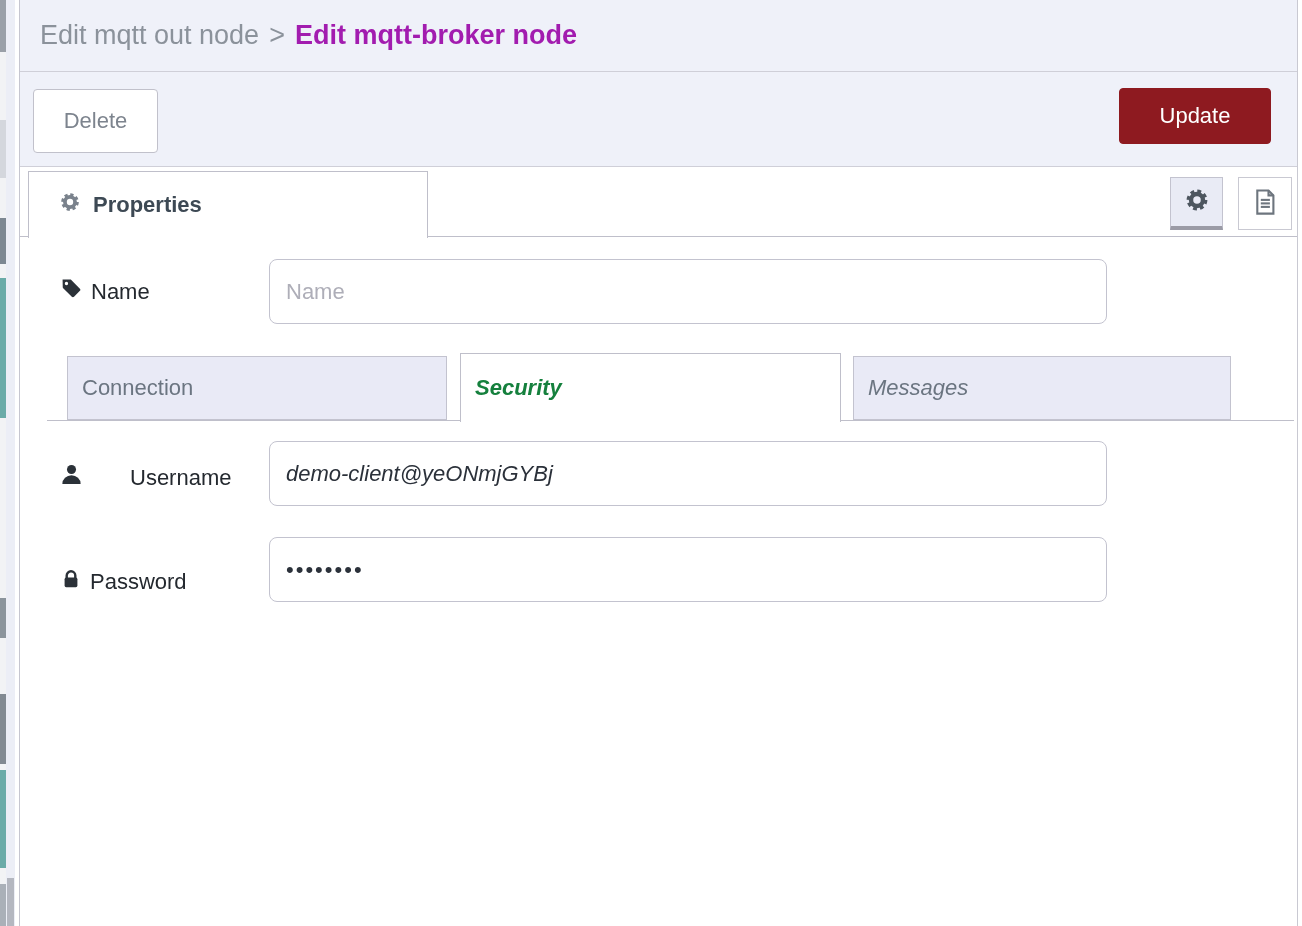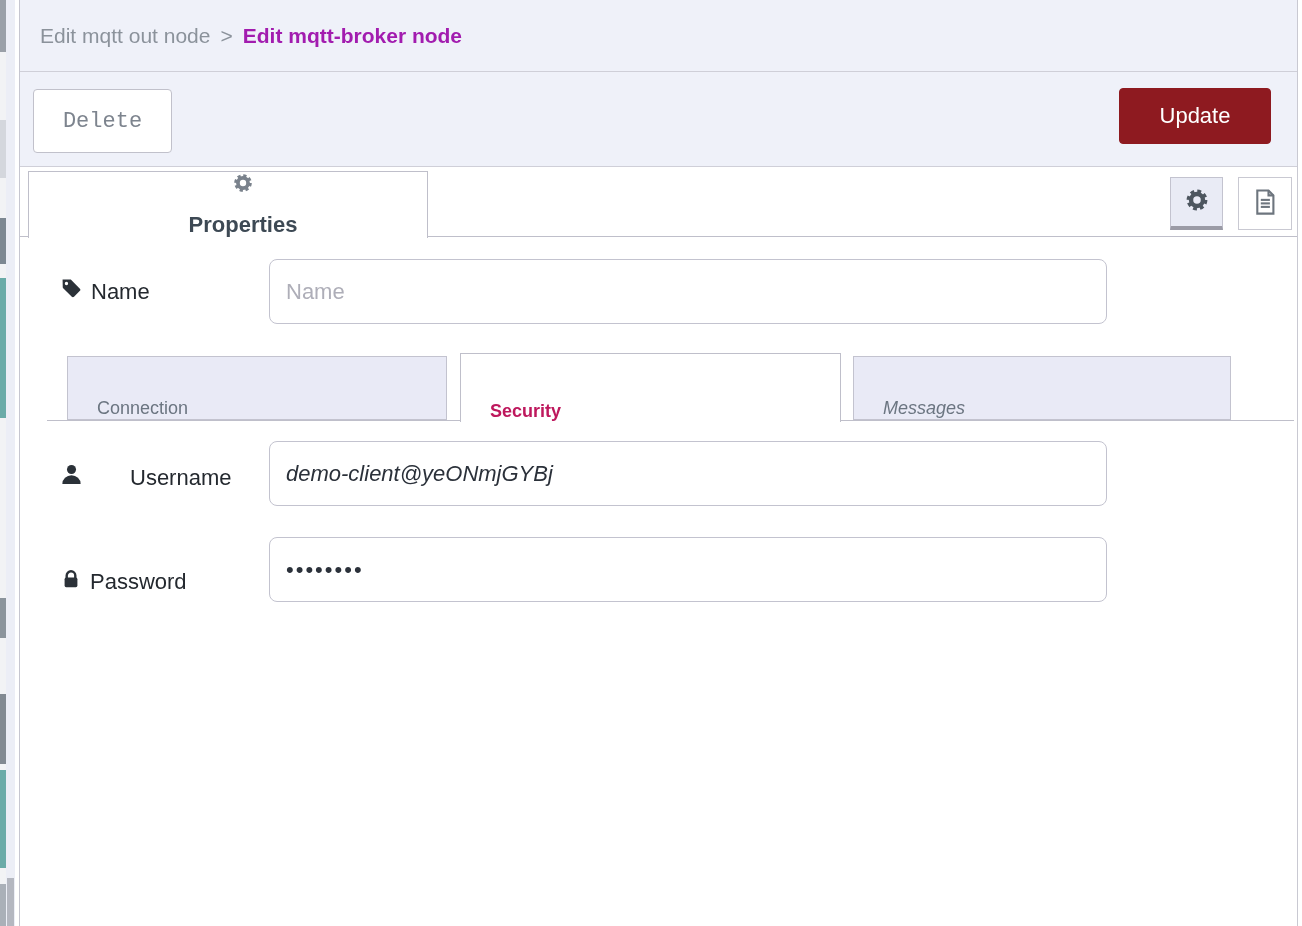--- a/index.html
+++ b/index.html
@@ -32,53 +32,53 @@
     background: #fff;
     border-left: 1px solid #c6c6d0;
     border-right: 1px solid #c9c9d2;
   }
 
   
   .dlg-header {
     position: absolute; top: 0; left: 0; right: 0; height: 72px;
     background: #eff1f9; border-bottom: 1px solid #cfcfd8;
     display: flex; align-items: center; padding: 0 20px;
-    font-size: 21px; white-space: nowrap;
+    font-size: 27px; white-space: nowrap;
   }
   .crumb-parent { color: #8b929b; cursor: pointer; }
   .crumb-sep { color: #8b929b; margin: 0 10px; }
   .crumb-current { color: #a21caf; font-weight: bold; }
 
   
   .button-bar {
     position: absolute; top: 72px; left: 0; right: 0; height: 95px;
     background: #eff1f9; border-bottom: 1px solid #cfcfd8;
   }
   .btn {
     font-family: "Liberation Sans", sans-serif;
     font-size: 22px; border-radius: 4px; cursor: pointer;
     display: inline-flex; align-items: center; justify-content: center;
   }
   .btn-secondary { background: #fff; border: 1px solid #c1c1cb; color: #7d848e; }
   .btn-danger { background: #8e1a20; border: 1px solid #8e1a20; color: #ffffff; }
-  .delete-btn { position: absolute; left: 13px; top: 17px; width: 139px; height: 64px; font-family: Liberation Mono, monospace; }
+  .delete-btn { position: absolute; left: 13px; top: 17px; width: 125px; height: 64px; }
   .cancel-btn { position: absolute; left: 920px; top: 16px; width: 146px; height: 64px; }
   .update-btn { position: absolute; left: 1099px; top: 16px; width: 152px; height: 56px; }
 
   
   .tabrow {
     position: absolute; top: 167px; left: 0; right: 0; height: 70px;
     background: #fff; border-bottom: 1px solid #bfbfca;
   }
   .properties-tab {
     position: absolute; left: 8px; top: 4px; width: 400px; height: 67px;
     background: #fff; z-index: 2;
     border: 1px solid #bfbfca; border-bottom: none;
     display: flex; align-items: center; padding-left: 30px; gap: 12px;
-    font-size: 22px; font-weight: bold; color: #3d4954; cursor: pointer; flex-direction: column;
+    font-size: 22px; font-weight: bold; color: #3d4954; cursor: pointer;
   }
   .properties-tab .gear { color: #7a828c; }
   .view-btn {
     position: absolute; top: 10px; width: 53px; height: 53px; z-index: 2;
     display: flex; align-items: center; justify-content: center; cursor: pointer;
   }
   .view-btn.gear-btn {
     left: 1150px; background: #e9ebf5;
     border: 1px solid #c3c3cf; border-bottom: 4px solid #9b9ba6;
     color: #4d565f;
@@ -104,32 +104,32 @@
   }
   .text-input::placeholder { color: #aeaeb8; opacity: 1; }
   .password-input { letter-spacing: 2px; }
 
   
   .broker-tabs {
     position: absolute; left: 27px; top: 116px; width: 1247px; height: 68px;
     border-bottom: 1px solid #bfbfca;
   }
   .broker-tab {
-    position: absolute; display: flex; align-items: flex-end; padding-left: 29px;
-    font-size: 18px; cursor: pointer;
+    position: absolute; display: flex; align-items: center; padding-left: 14px;
+    font-size: 22px; cursor: pointer;
   }
   .broker-tab.inactive {
     top: 3px; height: 64px;
     background: #e9eaf6; border: 1px solid #c3c3cf;
     color: #6b7581;
   }
   .broker-tab.active {
     top: 0; height: 69px; z-index: 2;
     background: #fff; border: 1px solid #bfbfca; border-bottom: none;
-    color: #be185d; font-weight: bold;
+    color: #15803d; font-weight: bold; font-style: italic;
   }
   .tab-connection { left: 20px; width: 380px; }
   .tab-security  { left: 413px; width: 381px; }
   .tab-messages  { left: 806px; width: 378px; font-style: italic; }
 
   .icon-dark { color: #2b3138; }
 </style>
 </head>
 <body>
 

